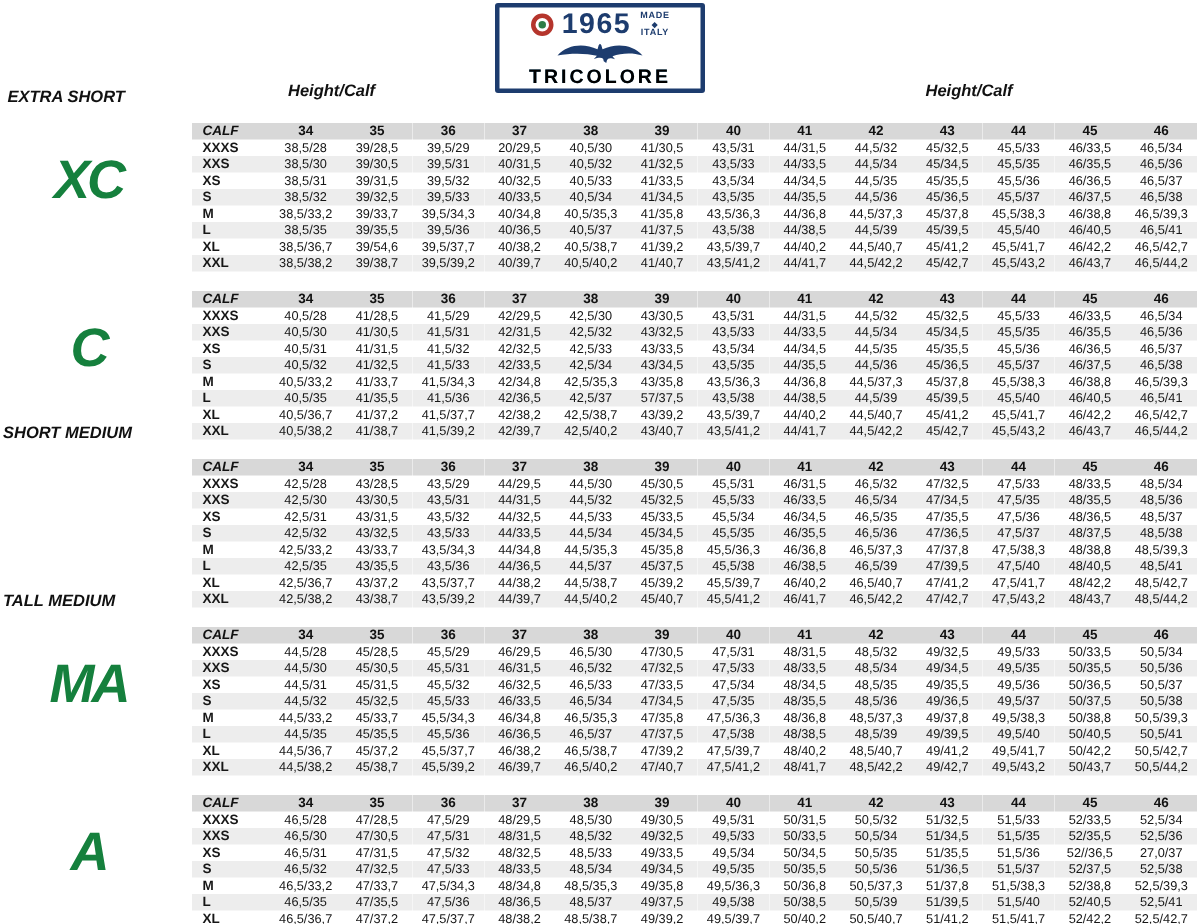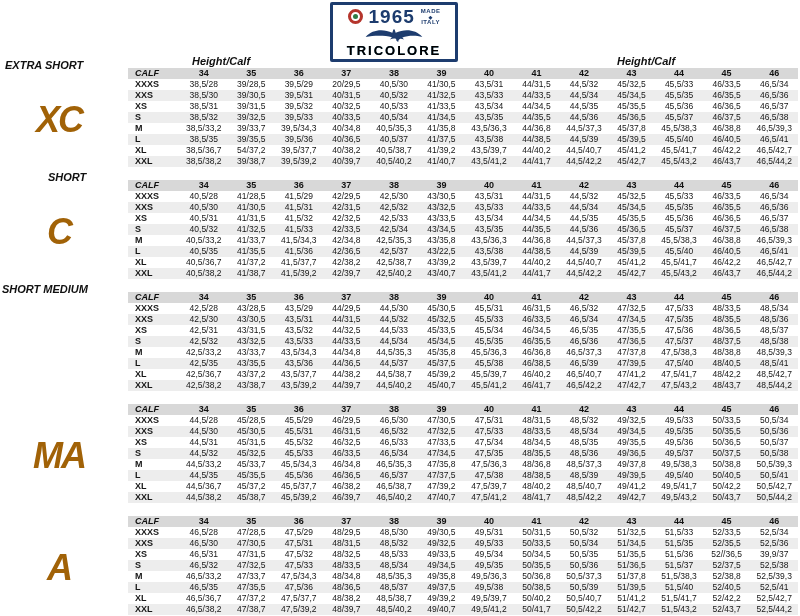--- a/index.html
+++ b/index.html
@@ -1,20 +1,20 @@
 <!DOCTYPE html>
 <html><head>
 <meta charset="utf-8">
 <style>
   html,body{margin:0;padding:0;background:#fff;}
   body{width:800px;height:616px;overflow:hidden;font-family:"Liberation Sans",sans-serif;color:#111;}
   .page{position:relative;width:800px;height:616px;background:#fff;}
 
   
-  .logo{position:absolute;top:2px;left:330px;width:128px;height:60px;background:#fff;
+  .logo{position:absolute;top:2px;left:330px;width:140px;height:60px;background:#fff;
         border:3px solid #1d3c6e;border-radius:2px;box-sizing:border-box;z-index:9;
         display:flex;flex-direction:column;align-items:center;justify-content:space-between;padding:2px 4px 1px;}
   .logo-top{display:flex;align-items:center;gap:6px;line-height:1;}
   .roundel{width:15px;height:15px;border-radius:50%;border:3px solid #b5352c;background:#fff;
            position:relative;box-sizing:border-box;flex:0 0 auto;}
   .roundel::after{content:"";position:absolute;inset:2px;border-radius:50%;background:#2e7d46;}
   .logo-year{font-size:19px;font-weight:bold;color:#1d3c6e;letter-spacing:1px;}
   .made{display:flex;flex-direction:column;align-items:center;font-size:6px;font-weight:bold;
         color:#1d3c6e;line-height:1.15;letter-spacing:.5px;}
   .made .diamond{font-size:5px;line-height:.8;}
@@ -30,23 +30,23 @@
   .size-section:nth-of-type(1) .section-title{margin-left:5px;}
   .size-section:nth-of-type(2) .section-title{margin-left:48px;}
   .size-section:nth-of-type(3) .section-title{margin-left:2px;text-align:center;}
   .size-section:nth-of-type(4) .section-title{margin-left:2px;}
   .size-section:nth-of-type(5) .section-title{margin-left:28px;}
   .hc{position:absolute;top:0;font-weight:bold;font-style:italic;font-size:11px;}
   .hc-left{left:192px;}
   .hc-right{left:617px;}
 
   .code{position:absolute;left:2px;top:44px;width:114px;text-align:center;
-        font-size:36px;font-weight:bold;font-style:italic;letter-spacing:-2px;color:#a16207;}
-
-  table.size-table{position:absolute;left:128px;top:13px;width:670px;border-collapse:collapse;
+        font-size:36px;font-weight:bold;font-style:italic;letter-spacing:-2px;color:#15803d;}
+
+  table.size-table{position:absolute;left:128px;top:27px;width:670px;border-collapse:collapse;
         table-layout:fixed;}
   table.size-table th,table.size-table td{padding:0;height:11px;line-height:11px;text-align:center;
         white-space:nowrap;overflow:hidden;}
   table.size-table thead tr{background:#d8d8d8;}
   table.size-table th{font-size:9px;font-weight:bold;color:#111;}
   table.size-table th.lbl{font-style:italic;text-align:left;padding-left:7px;}
   table.size-table col.lblcol{width:52px;}
   table.size-table tbody tr:nth-child(even){background:#ededed;}
   table.size-table td{font-size:8.5px;color:#161616;}
   table.size-table td.lbl{font-weight:bold;text-align:left;padding-left:7px;font-size:9px;}
@@ -209,21 +209,21 @@
               <td>44/38,5</td>
               <td>44,5/39</td>
               <td>45/39,5</td>
               <td>45,5/40</td>
               <td>46/40,5</td>
               <td>46,5/41</td>
             </tr>
             <tr>
               <td class="lbl">XL</td>
               <td>38,5/36,7</td>
-              <td>54/37,2</td>
+              <td>39/54,6</td>
               <td>39,5/37,7</td>
               <td>40/38,2</td>
               <td>40,5/38,7</td>
               <td>41/39,2</td>
               <td>43,5/39,7</td>
               <td>44/40,2</td>
               <td>44,5/40,7</td>
               <td>45/41,2</td>
               <td>45,5/41,7</td>
               <td>46/42,2</td>
@@ -243,23 +243,20 @@
               <td>45/42,7</td>
               <td>45,5/43,2</td>
               <td>46/43,7</td>
               <td>46,5/44,2</td>
             </tr>
           </tbody>
         </table>
     </section>
 
     <section class="size-section">
-      <div class="title-row">
-        <span class="section-title">SHORT</span>
-      </div>
       <div class="code">C</div>
       <table class="size-table">
           <colgroup>
             <col class="lblcol">
             <col>
             <col>
             <col>
             <col>
             <col>
             <col>
@@ -370,21 +367,21 @@
               <td>46/38,8</td>
               <td>46,5/39,3</td>
             </tr>
             <tr>
               <td class="lbl">L</td>
               <td>40,5/35</td>
               <td>41/35,5</td>
               <td>41,5/36</td>
               <td>42/36,5</td>
               <td>42,5/37</td>
-              <td>43/22,5</td>
+              <td>57/37,5</td>
               <td>43,5/38</td>
               <td>44/38,5</td>
               <td>44,5/39</td>
               <td>45/39,5</td>
               <td>45,5/40</td>
               <td>46/40,5</td>
               <td>46,5/41</td>
             </tr>
             <tr>
               <td class="lbl">XL</td>
@@ -588,20 +585,23 @@
               <td>47/42,7</td>
               <td>47,5/43,2</td>
               <td>48/43,7</td>
               <td>48,5/44,2</td>
             </tr>
           </tbody>
         </table>
     </section>
 
     <section class="size-section">
+      <div class="title-row">
+        <span class="section-title">TALL MEDIUM</span>
+      </div>
       <div class="code">MA</div>
       <table class="size-table">
           <colgroup>
             <col class="lblcol">
             <col>
             <col>
             <col>
             <col>
             <col>
             <col>
@@ -841,21 +841,21 @@
               <td>47,5/32</td>
               <td>48/32,5</td>
               <td>48,5/33</td>
               <td>49/33,5</td>
               <td>49,5/34</td>
               <td>50/34,5</td>
               <td>50,5/35</td>
               <td>51/35,5</td>
               <td>51,5/36</td>
               <td>52//36,5</td>
-              <td>39,9/37</td>
+              <td>27,0/37</td>
             </tr>
             <tr>
               <td class="lbl">S</td>
               <td>46,5/32</td>
               <td>47/32,5</td>
               <td>47,5/33</td>
               <td>48/33,5</td>
               <td>48,5/34</td>
               <td>49/34,5</td>
               <td>49,5/35</td>

